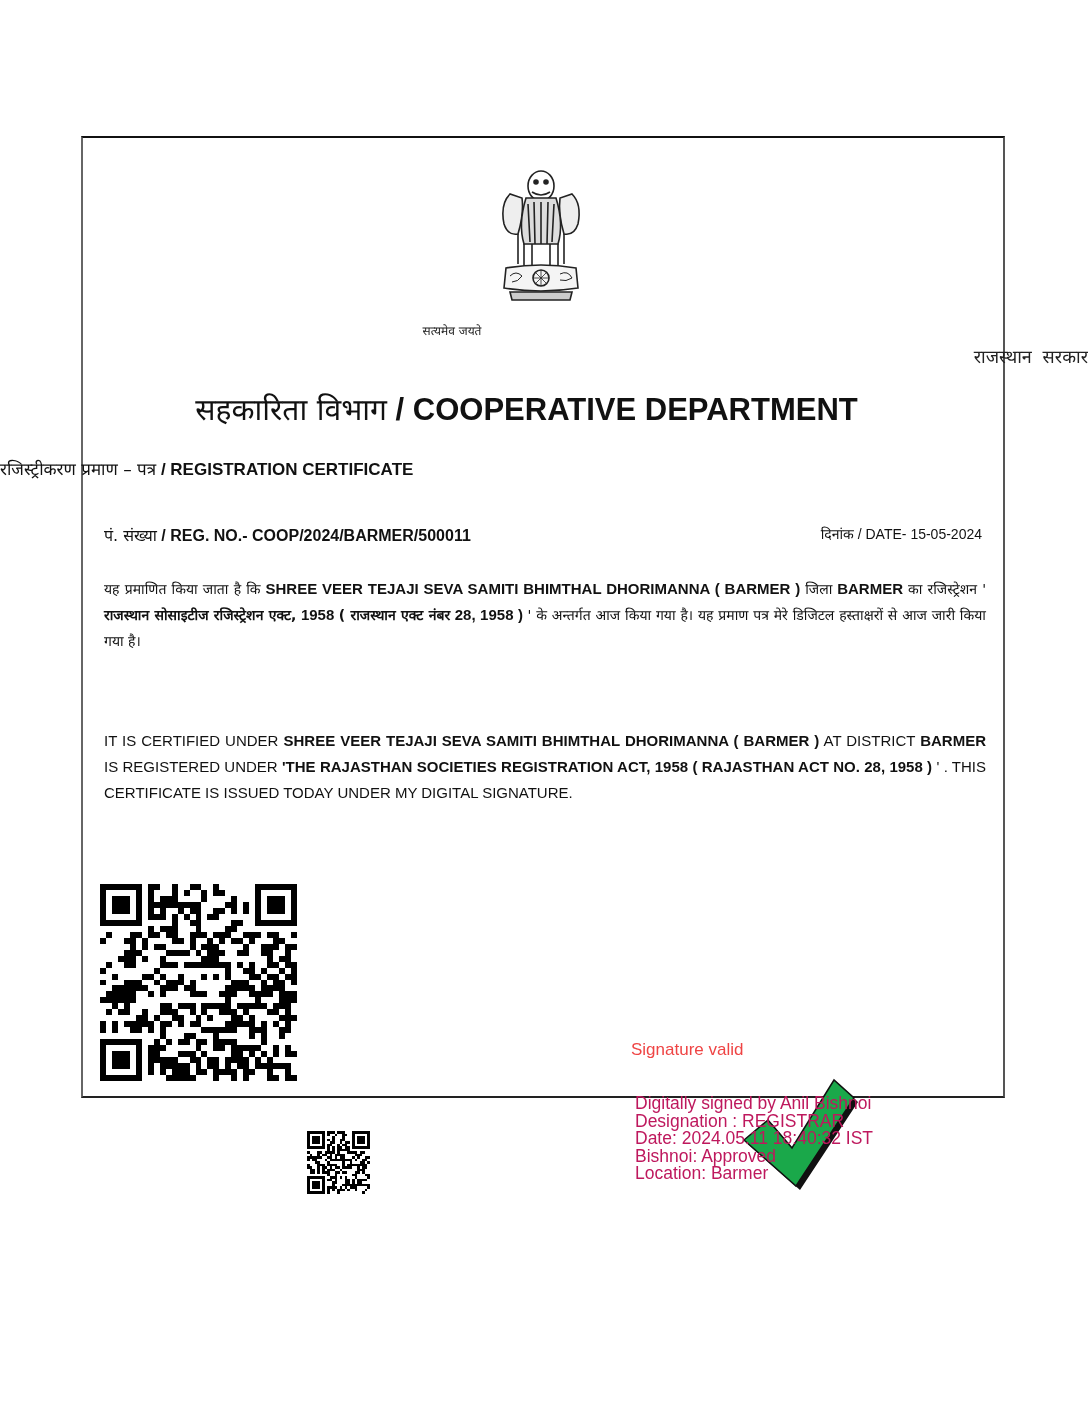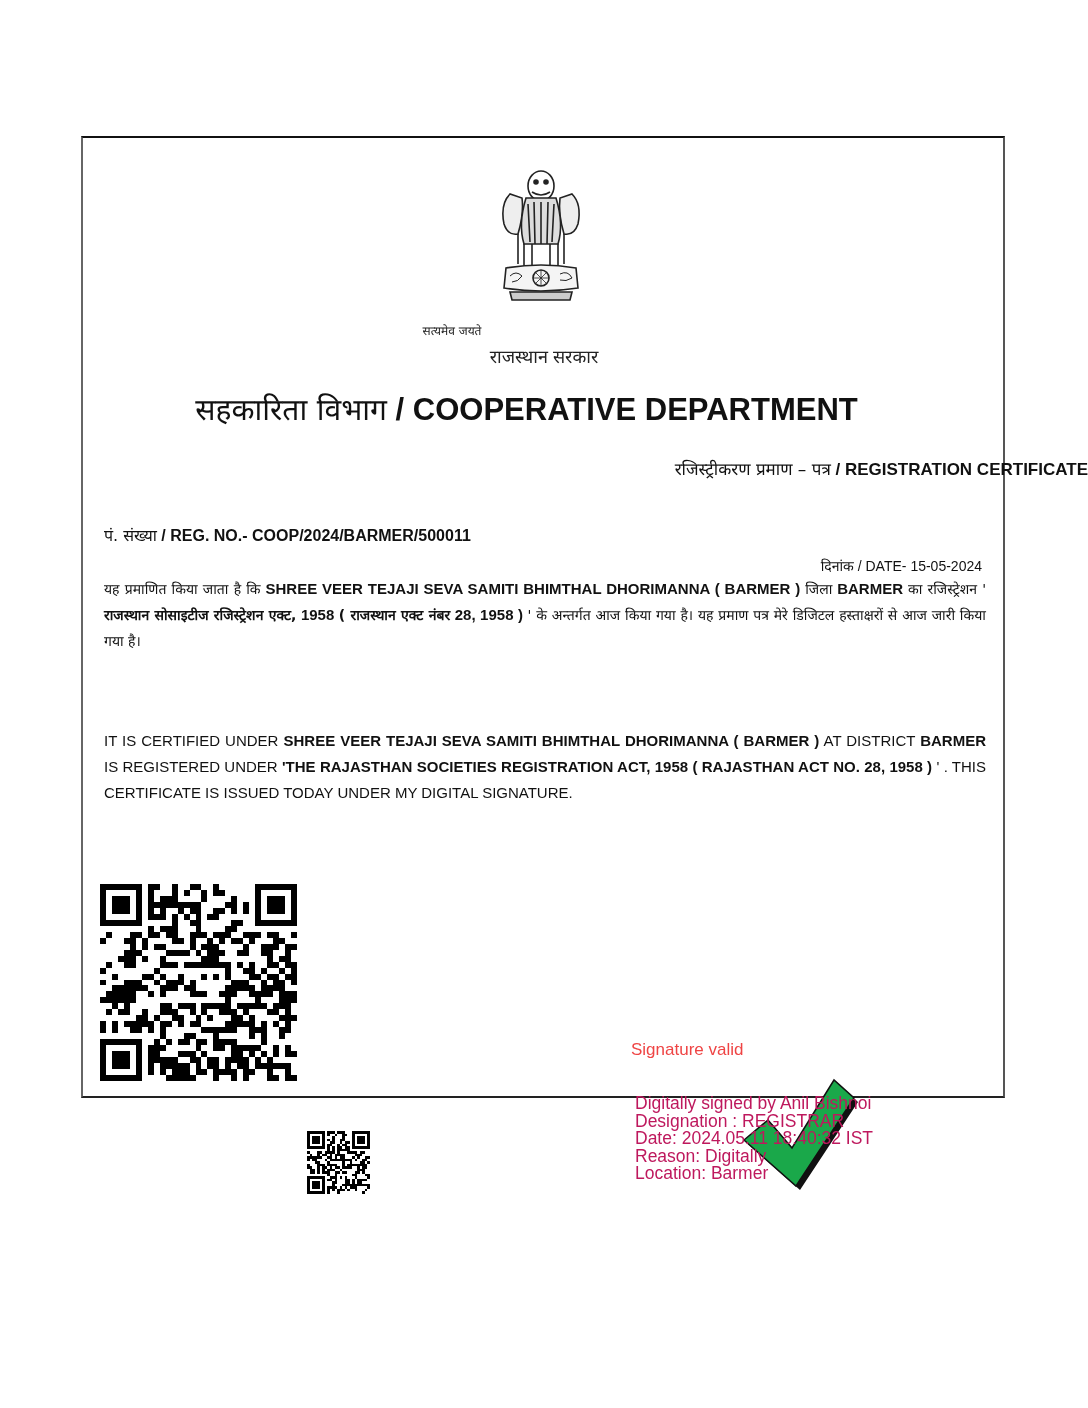--- a/index.html
+++ b/index.html
@@ -2,28 +2,28 @@
 <html><head>
 <meta charset="utf-8">
 <style>
   html, body { margin: 0; padding: 0; background: #ffffff; }
   body { width: 1088px; height: 1408px; position: relative; overflow: hidden;
          font-family: "Liberation Sans", "DejaVu Sans", sans-serif; color: #111; }
   .frame { position: absolute; left: 81px; top: 136px; width: 924px; height: 962px;
            border-top: 2px solid #111; border-right: 2px solid #555; border-bottom: 2px solid #222; border-left: 2px solid #666; box-sizing: border-box; }
   .emblem { position: absolute; left: 488px; top: 164px; width: 106px; height: 152px; }
   .motto { position: absolute; left: 0; width: 904px; top: 322px; text-align: center; font-family: "DejaVu Sans", sans-serif; font-size: 12px; color: #222; }
-  .govt { position: absolute; left: 0; width: 1088px; top: 344px; text-align: center; font-family: Liberation Sans, sans-serif; font-size: 18px; color: #222; }
+  .govt { position: absolute; left: 0; width: 1088px; top: 344px; text-align: right; font-family: Liberation Mono, monospace; font-size: 18px; color: #222; }
   .dept-title { position: absolute; left: 0; width: 1053px; top: 388px; text-align: center; font-size: 31px; font-weight: bold; color: #111; }
   .dept-title .hi { font-family: "DejaVu Sans", sans-serif; font-weight: normal; font-size: 30px; }
-  .cert-title { position: absolute; left: 0; width: 1088px; top: 457px; text-align: right; font-size: 17px; font-weight: bold; }
+  .cert-title { position: absolute; left: 0; width: 1088px; top: 457px; text-align: left; font-size: 17px; font-weight: bold; }
   .cert-title .hi { font-family: "DejaVu Sans", sans-serif; font-weight: normal; font-size: 17px; }
   .reg-no { position: absolute; left: 104px; top: 524px; font-size: 16px; font-weight: bold; }
   .reg-no .hi { font-family: "DejaVu Sans", sans-serif; font-weight: normal; }
-  .date { position: absolute; right: 106px; top: 524px; font-size: 14px; margin-top: 32px; }
+  .date { position: absolute; right: 106px; top: 524px; font-size: 14px; }
   .date .hi { font-family: "DejaVu Sans", sans-serif; }
   .para { position: absolute; left: 104px; width: 882px; font-size: 15px; line-height: 26px; text-align: justify; text-align-last: left; }
   .para .hi { font-family: "DejaVu Sans", sans-serif; font-size: 14px; }
   .para b { font-weight: bold; }
   .para-hi { top: 576px; }
   .para-en { top: 728px; }
   .qr-big { position: absolute; left: 100px; top: 884px; width: 197px; height: 197px; }
   .qr-small { position: absolute; left: 307px; top: 1131px; width: 63px; height: 63px; }
   .sig-valid { position: absolute; left: 631px; top: 1040px; font-size: 17px; color: #ef4444; }
   .sig-block { position: absolute; left: 635px; top: 1095px; font-size: 17.5px; line-height: 17.5px; color: #be185d; white-space: nowrap; }
@@ -784,15 +784,15 @@
 
 <svg class="check" viewBox="0 0 130 130">
   <path d="M14 72 L38 52 L62 80 L104 12 L124 30 L66 118 Z" fill="#111" transform="translate(4,4)"></path>
   <path d="M14 72 L38 52 L62 80 L104 12 L124 30 L66 118 Z" fill="#1aa84a" stroke="#111" stroke-width="1.5"></path>
 </svg>
 
 <div class="sig-block">
   <div>Digitally signed by Anil Bishnoi</div>
   <div>Designation : REGISTRAR</div>
   <div>Date: 2024.05.11 18:40:32 IST</div>
-  <div>Reason: Digitally</div>
+  <div>Bishnoi: Approved</div>
   <div>Location: Barmer</div>
 </div>
 
 </body></html>

